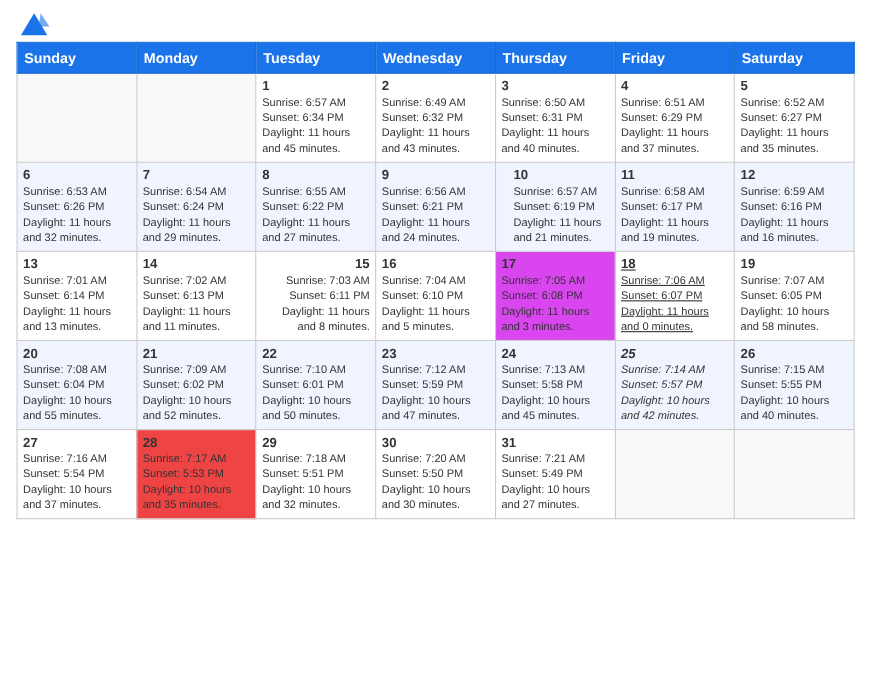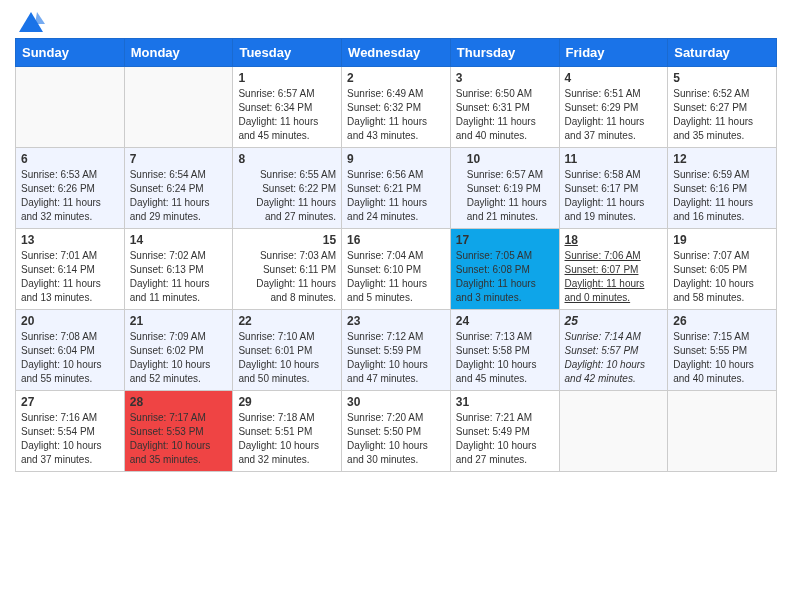--- a/index.html
+++ b/index.html
@@ -174,21 +174,21 @@
 Daylight: 11 hours and 32 minutes.</div>
           </td>
           <td style="background: rgb(240, 244, 255);">
             <span class="day-number">7</span>
             <div class="day-info" style="white-space: pre-line;">Sunrise: 6:54 AM
 Sunset: 6:24 PM
 Daylight: 11 hours and 29 minutes.</div>
           </td>
           <td style="background: rgb(240, 244, 255);">
             <span class="day-number">8</span>
-            <div class="day-info" style="white-space: pre-line; text-align: right;">Sunrise: 6:55 AM
+            <div class="day-info" style="white-space: pre-line;">Sunrise: 6:55 AM
 Sunset: 6:22 PM
 Daylight: 11 hours and 27 minutes.</div>
           </td>
           <td style="background: rgb(240, 244, 255);">
             <span class="day-number">9</span>
             <div class="day-info" style="white-space: pre-line;">Sunrise: 6:56 AM
 Sunset: 6:21 PM
 Daylight: 11 hours and 24 minutes.</div>
           </td>
           <td style="background: rgb(240, 244, 255); padding-left: 16px;">
@@ -228,21 +228,21 @@
             <div class="day-info" style="white-space: pre-line;">Sunrise: 7:03 AM
 Sunset: 6:11 PM
 Daylight: 11 hours and 8 minutes.</div>
           </td>
           <td style="background: rgb(255, 255, 255);">
             <span class="day-number">16</span>
             <div class="day-info" style="white-space: pre-line;">Sunrise: 7:04 AM
 Sunset: 6:10 PM
 Daylight: 11 hours and 5 minutes.</div>
           </td>
-          <td style="background: #0ea5e9;">
+          <td style="background: #d946ef;">
             <span class="day-number">17</span>
             <div class="day-info" style="white-space: pre-line;">Sunrise: 7:05 AM
 Sunset: 6:08 PM
 Daylight: 11 hours and 3 minutes.</div>
           </td>
           <td style="background: rgb(255, 255, 255); text-decoration: underline;">
             <span class="day-number">18</span>
             <div class="day-info" style="white-space: pre-line;">Sunrise: 7:06 AM
 Sunset: 6:07 PM
 Daylight: 11 hours and 0 minutes.</div>

